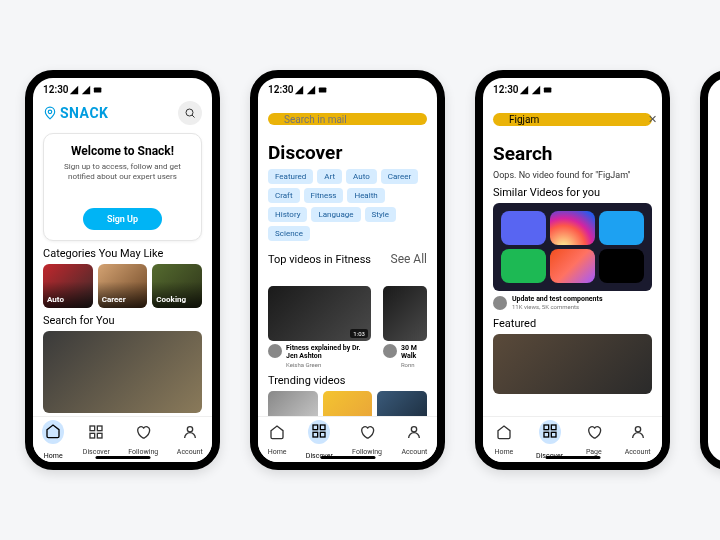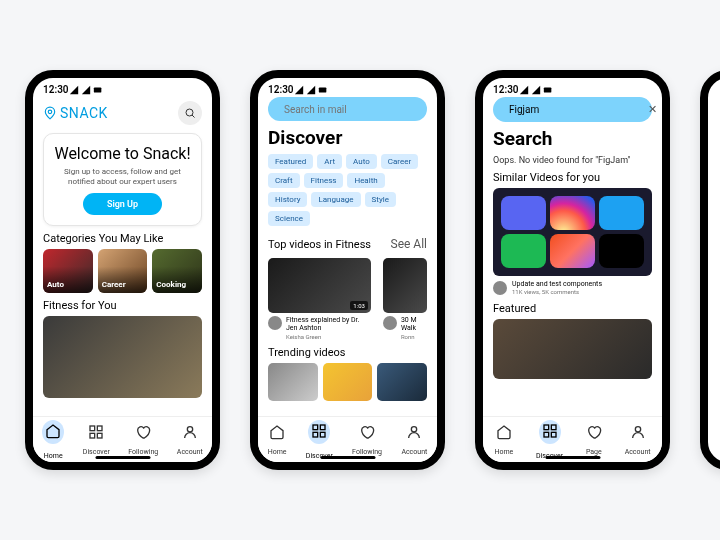--- a/index.html
+++ b/index.html
@@ -7,56 +7,56 @@
 .phone{position:absolute;width:195px;height:400px;background:#fff;border:8px solid #000;border-radius:28px;overflow:hidden;box-shadow:0 4px 12px rgba(0,0,0,.12)}
 .p1{left:25px;top:70px}
 .p2{left:250px;top:70px}
 .p3{left:475px;top:70px}
 .p4{left:700px;top:70px}
 .status{display:flex;align-items:center;padding:6px 10px 2px;font-size:10px;font-weight:600}
 .sicons{display:flex;gap:2px;align-items:center}
 .sicons svg{width:10px;height:10px}
 .content{height:330px;overflow:hidden;padding:0 10px}
 .brand{display:flex;align-items:center;gap:3px;padding:4px 0}
-.brand-txt{color:#009de0;font-weight:400;font-size:14px;letter-spacing:.5px}
+.brand-txt{color:#009de0;font-weight:700;font-size:14px;letter-spacing:.5px}
 .sbtn{width:24px;height:24px;border-radius:50%;background:#eee;display:flex;align-items:center;justify-content:center;margin-left:auto}
 .card{background:#fff;border:1px solid #e5e5e5;border-radius:10px;padding:10px;margin:4px 0;text-align:center;box-shadow:0 1px 3px rgba(0,0,0,.06)}
-.card h3{font-size:16px;font-weight:400;margin-bottom:4px}
-.card p{font-size:8px;color:#555;line-height:1.3;margin-bottom:4px}
+.card h3{font-size:12px;font-weight:700;margin-bottom:4px}
+.card p{font-size:8px;color:#555;line-height:1.3;margin-bottom:24px}
 .pill{background:#00b4f5;color:#fff;font-size:9px;font-weight:600;border:none;border-radius:14px;padding:6px 24px}
 .sec-title{font-size:11px;font-weight:400;margin:6px 0 4px}
 .cats{display:flex;gap:5px}
 .cat{flex:1;height:44px;border-radius:6px;position:relative;overflow:hidden;display:flex;align-items:flex-end}
 .cat span{color:#fff;font-size:8px;font-weight:700;padding:4px;z-index:2}
 .cat::after{content:"";position:absolute;inset:0;background:linear-gradient(transparent 40%,rgba(0,0,0,.7))}
 .img-auto{background:linear-gradient(135deg,#c1272d,#3a2a2a)}
 .img-career{background:linear-gradient(135deg,#d4a373,#6b4423)}
 .img-cook{background:linear-gradient(135deg,#556b2f,#2d3319)}
 .vthumb{height:82px;border-radius:6px;background:linear-gradient(135deg,#3a3a3a,#8a7a5a);margin-top:2px}
 .bottomnav{position:absolute;bottom:0;left:0;right:0;height:46px;background:#fff;border-top:1px solid #eee;display:flex;justify-content:space-around;align-items:center}
 .nav-item{display:flex;flex-direction:column;align-items:center;gap:8px;font-size:7px;color:#333}
 .nav-item.active{color:#000}
 .nav-item svg{width:16px;height:16px}
 .nav-item.active .ico-bg{background:#cce5ff;border-radius:50%;padding:3px}
-.searchbar{display:flex;align-items:center;background:#7dd3fc;border-radius:20px;padding:6px 10px;margin:0 0;gap:6px}
+.searchbar{display:flex;align-items:center;background:#eab308;border-radius:20px;padding:0 10px;margin:16px 0;gap:6px}
 .searchbar input{border:none;background:transparent;font-size:10px;flex:1;outline:none}
 .h1{font-size:19px;font-weight:700;margin:5px 0}
 .chips{display:flex;flex-wrap:wrap;gap:4px;margin-bottom:6px}
 .chip{background:#d6ecff;color:#1a5c99;font-size:8px;padding:3px 7px;border-radius:4px}
 .rowhdr{display:flex;justify-content:space-between;align-items:center}
 .seeall{font-size:12px;color:#555}
-.vidrow{display:flex;gap:12px;margin-top:3px}
+.vidrow{display:flex;gap:12px;margin-top:16px}
 .vid{width:70%}
 .vid2{width:30%}
 .vt{height:55px;border-radius:5px;background:linear-gradient(135deg,#1a1a1a,#4a4a4a);position:relative}
 .vt .dur{position:absolute;right:3px;bottom:3px;background:rgba(0,0,0,.7);color:#fff;font-size:6px;padding:1px 3px;border-radius:2px}
 .vmeta{display:flex;gap:4px;margin-top:3px;align-items:flex-start}
 .avatar{width:14px;height:14px;border-radius:50%;background:#888;flex-shrink:0}
 .vtxt{font-size:7px;line-height:1.2}
-.vtxt .t{font-weight:400}
+.vtxt .t{font-weight:700}
 .vtxt .a{color:#777;font-size:6px}
 .trending{display:flex;gap:5px;margin-top:3px}
 .tr-thumb{flex:1;height:38px;border-radius:5px}
 .tr1{background:linear-gradient(135deg,#888,#ccc)}
 .tr2{background:linear-gradient(135deg,#f4c430,#e8a23a)}
 .tr3{background:linear-gradient(135deg,#3a5a7a,#1a2a3a)}
 .oops{font-size:9px;color:#333;margin:3px 0 6px}
 .bigthumb{height:88px;border-radius:6px;background:#1a1a2e;position:relative;display:grid;grid-template-columns:1fr 1fr 1fr;grid-template-rows:1fr 1fr;gap:4px;padding:8px}
 .appico{border-radius:8px}
 .discord{background:#5865f2}
@@ -112,21 +112,21 @@
       <div class="cat img-auto">
           <span>Auto</span>
         </div>
       <div class="cat img-career">
           <span>Career</span>
         </div>
       <div class="cat img-cook">
           <span>Cooking</span>
         </div>
     </div>
-    <div class="sec-title">Fitness for You</div>
+    <div class="sec-title">Search for You</div>
     <div class="vthumb"></div>
   </div>
   <div class="bottomnav">
     <div class="nav-item active">
         <span class="ico-bg"><svg viewBox="0 0 24 24" fill="none" stroke="#000" stroke-width="2">
             <path d="M3 10l9-7 9 7v10a2 2 0 01-2 2H5a2 2 0 01-2-2z"></path>
           </svg></span>
         <span>Home</span>
       </div>
     <div class="nav-item">

